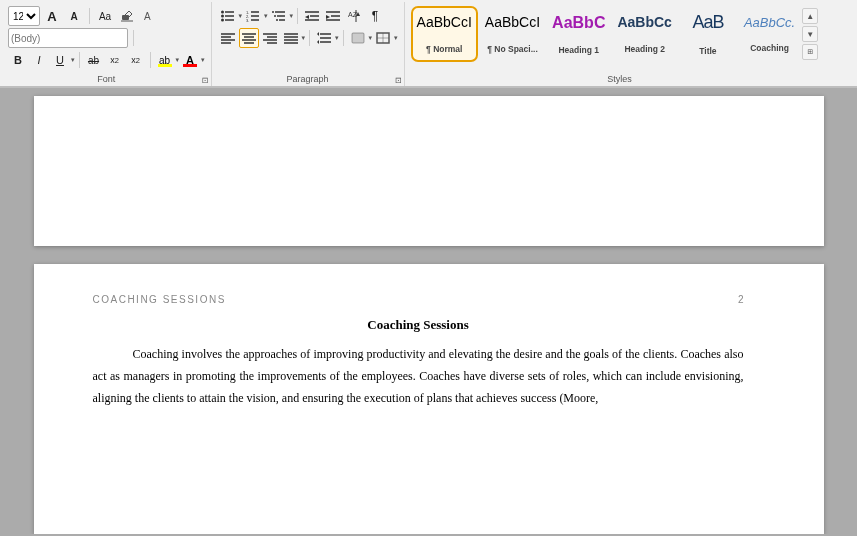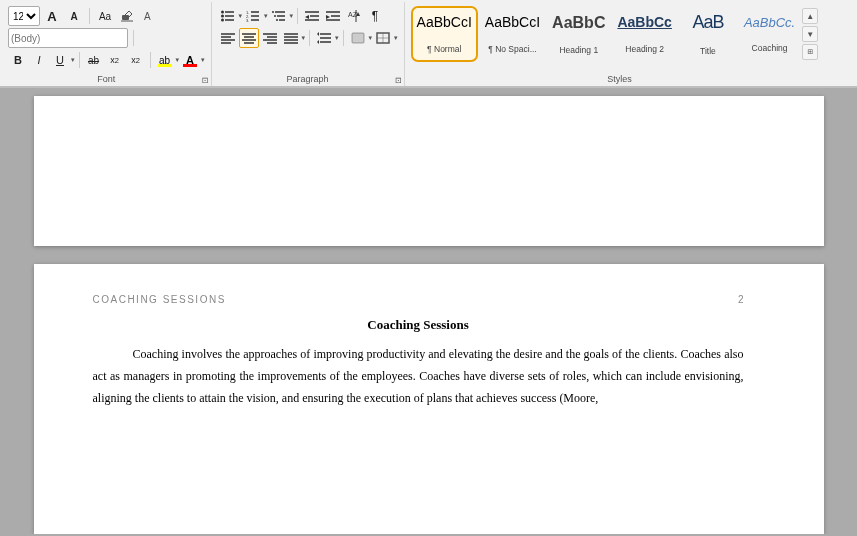--- a/index.html
+++ b/index.html
@@ -13,21 +13,21 @@
       cursor: pointer;
       border: 1px solid transparent;
       border-radius: 7px;
       padding: 2px 4px;
       min-width: 58px;
       height: 56px;
     }
     .style-btn.active { border: 2px solid #e8a000; background: #fff8e6; }
 
     .style-preview { font-size: 16px; line-height: 1.2; }
-    .style-label { font-size: 8.5px; color: #444; margin-top: 13px; text-align: center; }
+    .style-label { font-size: 8.5px; color: #444; margin-top: 13px; text-align: center; font-weight: bold; }
 
     .normal-preview { font-size: 14px; color: #000; }
     .nospace-preview { font-size: 14px; color: #000; }
     .h1-preview { font-size: 15px; color: #17375e; font-weight: bold; }
     .h2-preview { font-size: 14px; color: #243f60; font-weight: bold; }
     .title-preview { font-size: 22px; color: #17375e; font-weight: normal; letter-spacing: -1px; }
     .subtitle-preview { font-size: 14px; color: #4f81bd; font-style: italic; }
 
     .styles-scroll-btn {
       display: flex;
@@ -346,26 +346,26 @@
           <span class="style-preview normal-preview" style="font-size:14px;color:#000;">AaBbCcI</span>
           <span class="style-label">¶ Normal</span>
         </div>
 
         <div class="style-btn">
           <span class="style-preview nospace-preview" style="font-size:14px;color:#000;">AaBbCcI</span>
           <span class="style-label">¶ No Spaci...</span>
         </div>
 
         <div class="style-btn">
-          <span class="style-preview h1-preview" style="font-size:16px;color:#404040;font-weight:bold;">AaBbC</span>
+          <span class="style-preview h1-preview" style="font-size:16px;color:#a21caf;font-weight:bold;">AaBbC</span>
           <span class="style-label">Heading 1</span>
         </div>
 
         <div class="style-btn">
-          <span class="style-preview h2-preview" style="font-size:14px;color:#243f60;font-weight:bold;text-decoration:underline;">AaBbCc</span>
+          <span class="style-preview h2-preview" style="font-size:14px;color:#243f60;font-weight:bold;">AaBbCc</span>
           <span class="style-label">Heading 2</span>
         </div>
 
         <div class="style-btn">
           <span class="style-preview title-preview" style="font-size:18px;color:#17375e;">AaB</span>
           <span class="style-label">Title</span>
         </div>
 
         <div class="style-btn">
           <span class="style-preview subtitle-preview" style="font-size:13px;color:#4f81bd;font-style:italic;">AaBbCc.</span>

